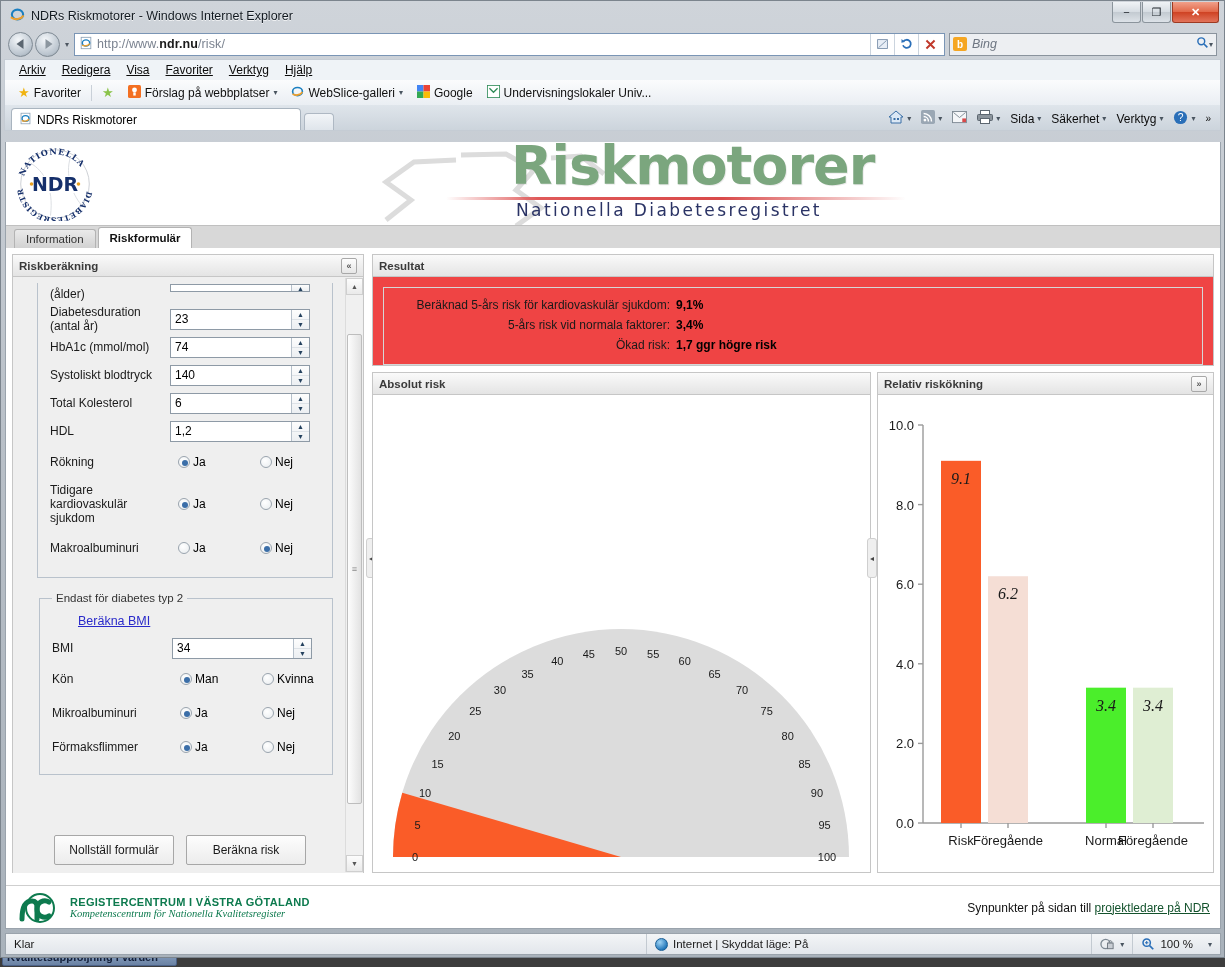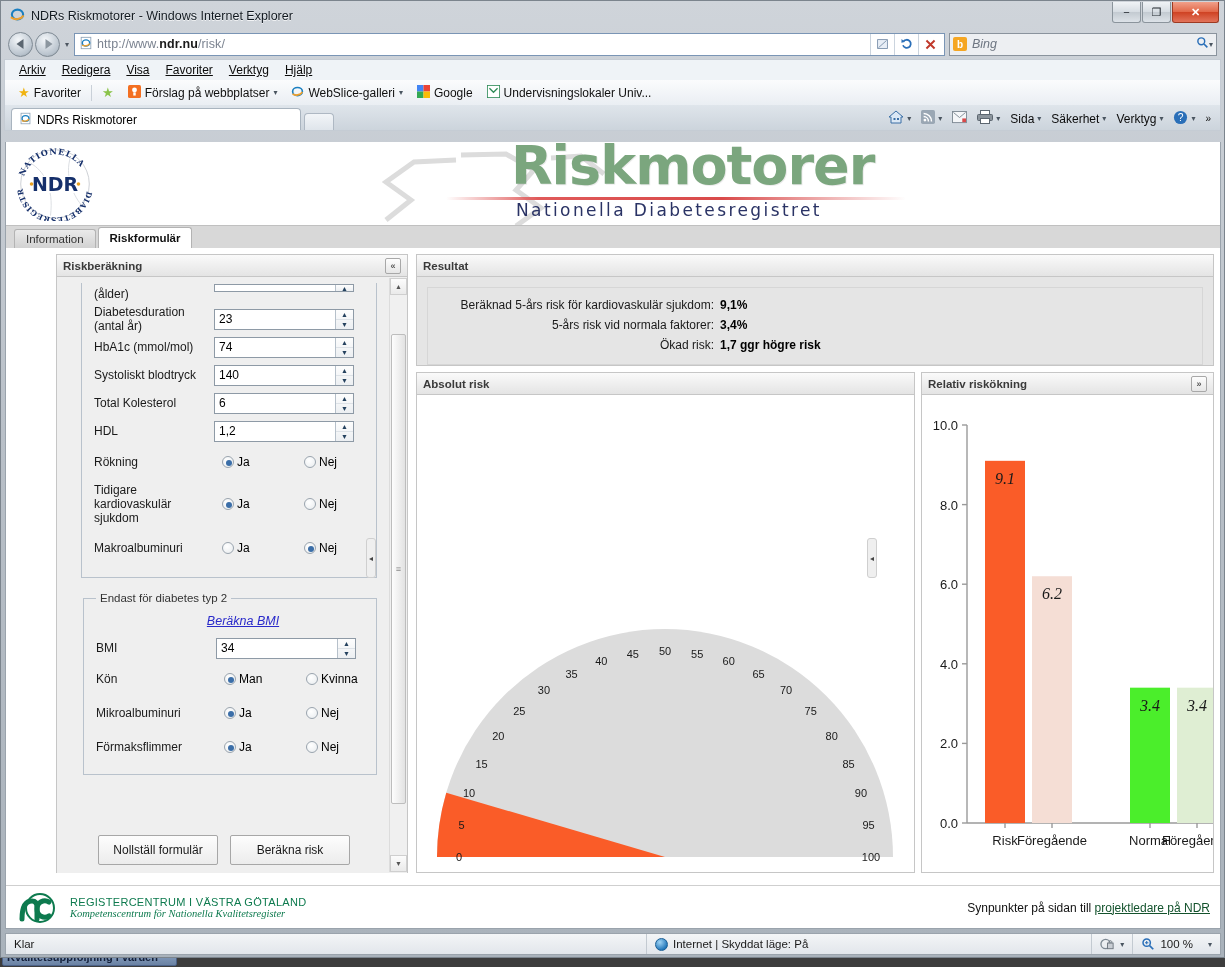--- a/index.html
+++ b/index.html
@@ -155,21 +155,21 @@
   .atab{
     height:19px; padding:0 11px; font-size:11.5px; color:#333;
     background:linear-gradient(to bottom,#eaeaea,#d2d2d2);
     border:1px solid #b3b3b3; border-bottom:none; border-radius:3px 3px 0 0;
     display:flex;align-items:center; margin-right:2px;
   }
   .atab.active{ background:#fff; color:#111; font-weight:bold; height:21px;}
 
   
   #workspace{ position:relative; height:637px; background:#fff; padding:6px 6px 0 6px;}
-  .panel{ border:1px solid #c6c6c6; background:#e5e5e5;margin-left:44px; }
+  .panel{ border:1px solid #c6c6c6; background:#ef4444; }
   .panel-hd{
     height:22px; background:linear-gradient(to bottom,#fafafa,#e4e4e4);
     border-bottom:1px solid #c6c6c6; display:flex;align-items:center;
     padding:0 6px; font-size:11.5px; font-weight:bold; color:#3a3a3a;
     justify-content:space-between;
   }
   .tool-sq{
     width:16px;height:16px;border:1px solid #a8a8a8;border-radius:2px;
     background:linear-gradient(to bottom,#fdfdfd,#e6e6e6);
     display:flex;align-items:center;justify-content:center;font-size:9px;color:#555;
@@ -273,21 +273,21 @@
   #gaugepanel{ position:absolute; left:366px; top:124px; width:499px; height:501px;}
   #barpanel{ position:absolute; left:871px; top:124px; right:6px; height:501px;}
   .chartarea{ position:relative; background:#fff; height:477px; overflow:hidden;}
 
   
   #footer{
     position:relative; height:44px; background:#fff; border-top:1px solid #cfcfcf;
     display:flex; align-items:center; justify-content:space-between; padding:0 10px;
   }
   #rclogo{ display:flex; align-items:center; gap:8px;}
-  #rctext1{ font-size:11px; font-weight:normal; color:#0d7a4e; letter-spacing:.3px;}
+  #rctext1{ font-size:11px; font-weight:bold; color:#0d7a4e; letter-spacing:.3px;}
   #rctext2{ font-family:"Liberation Serif", serif; font-style:italic; font-size:10.5px; color:#0d7a4e;}
   #footright{ font-size:12px; color:#111;}
   #footright a{ color:#14532d; }
 
   
   #statusbar{
     position:absolute; left:4px; bottom:2px; width:1216px; height:22px;
     background:linear-gradient(to bottom,#f3f5f7,#e2e6eb);
     border:1px solid #9aa3ac;
     display:flex; align-items:center; font-size:11.5px; color:#1a1a1a;
@@ -644,21 +644,21 @@
                   <label class="radio">
                       <span class="rdot on"></span>
                       <span>Nej</span>
                     </label>
                 </div>
               </div>
             </div>
 
             <fieldset class="fieldset" style="margin-top:14px;">
               <legend>Endast för diabetes typ 2</legend>
-              <div style="text-align:center;margin:4px 0 6px 26px;font-style:italic;">
+              <div style="margin:4px 0 6px 26px;">
                 <a class="link" href="#">Beräkna BMI</a>
               </div>
               <div class="frow">
                 <div class="flabel">BMI</div>
                 <div class="spin">
                   <input type="text" value="34" style="">
                   <div class="btns">
                       <div>▲</div>
                       <div>▼</div>
                     </div>

